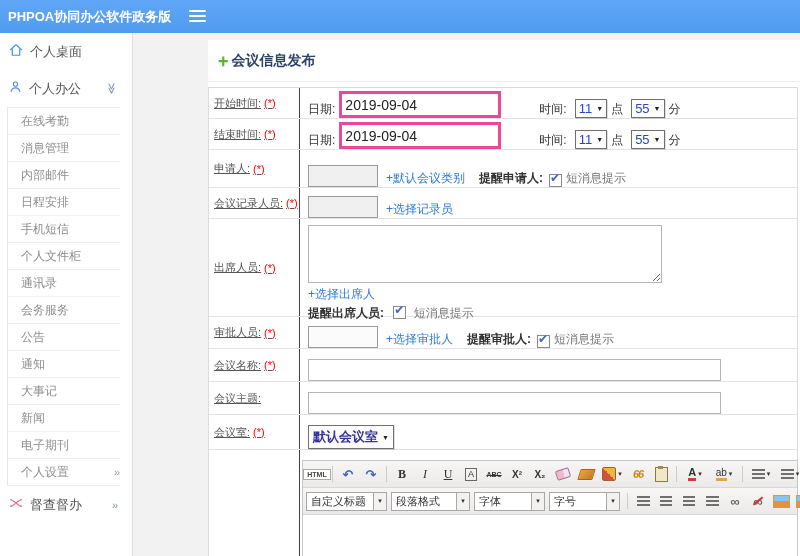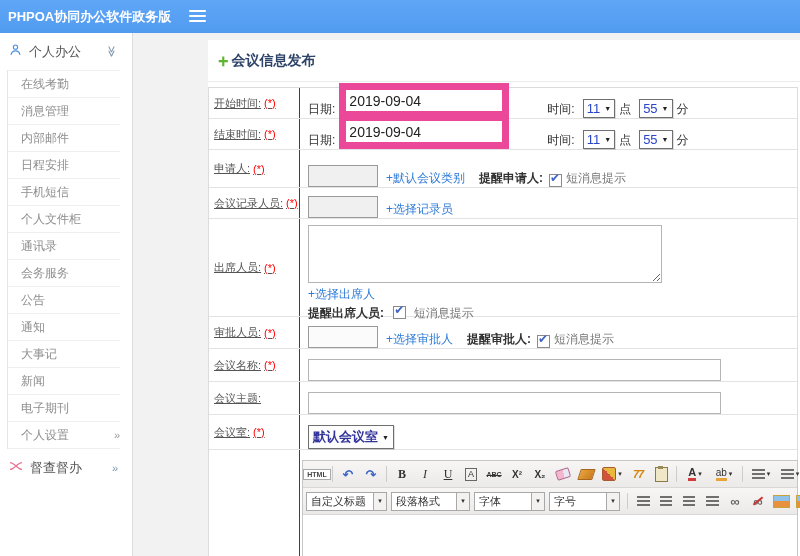--- a/index.html
+++ b/index.html
@@ -27,21 +27,21 @@
   .plus-ic{color:#5cb531;font-size:18px;font-weight:900;margin-right:3px;line-height:18px;text-shadow:0 1px 0 #cfe9bd;}
   .page-title{font-size:14px;font-weight:bold;color:#2e4368;}
   
   .ftable{position:absolute;left:0;top:47px;width:588px;border:1px solid #dcdcdc;border-bottom:none;background:#fff;}
   .frow{display:flex;border-bottom:1px solid #e3e3e3;}
   .flabel{width:85px;flex-shrink:0;border-right:1px solid #404040;display:flex;align-items:center;
           padding-left:5px;font-size:11px;color:#555;text-decoration:underline;}
   .req{color:#f00;margin-left:3px;font-size:11px;}
   .ffield{flex:1;display:flex;align-items:flex-end;padding-left:8px;font-size:12px;color:#333;}
   .ffield.block{display:block;padding-top:6px;}
-  .inp{border:7px solid #ec4899;height:20px;font-size:13px;padding:0 3px;font-family:inherit;color:#222;}
+  .inp{border:3px solid #ec4899;height:20px;font-size:13px;padding:0 3px;font-family:inherit;color:#222;}
   .inp-date{width:150px;font-size:14px;height:21px;}
   .inp-small{width:62px;background:#f0f0f0;border:1px solid #9a9a9a;}
   .inp-wide{width:405px;height:20px;border:1px solid #b5b5b5;}
   .tarea{width:348px;height:52px;border:1px solid #b5b5b5;font-family:inherit;resize:both;}
   .lbl{font-size:12px;color:#333;margin-right:4px;}
   .lbl-b{font-size:12px;color:#333;font-weight:bold;margin:0 6px 0 14px;}
   .lnk{color:#2e7bd6;font-size:12px;margin-left:8px;cursor:pointer;text-decoration:none;}
   .gray{color:#777;font-size:12px;margin-left:4px;}
   .cb{display:inline-block;width:11px;height:11px;border:1px solid #8a8a8a;background:#fff;position:relative;
       vertical-align:-2px;cursor:pointer;}
@@ -99,20 +99,28 @@
   <span class="hamburger">
       <i></i>
       <i></i>
       <i></i>
     </span>
 </div>
 
 <div class="sidebar">
   <div class="side-top">
     <span>
+      <svg width="14" height="14" viewBox="0 0 16 16">
+          <path d="M1.5 8 L8 1.8 L14.5 8 M3.8 7 V14 H12.2 V7" fill="none" stroke="#4a90e2" stroke-width="1.4"></path>
+        </svg>
+    </span>
+    <span>个人桌面</span>
+  </div>
+  <div class="side-top">
+    <span>
       <svg width="13" height="14" viewBox="0 0 16 16">
           <circle cx="8" cy="4.5" r="2.6" fill="none" stroke="#4a90e2" stroke-width="1.4"></circle>
           <path d="M2.5 14 C3 10.5 5.3 9 8 9 C10.7 9 13 10.5 13.5 14" fill="none" stroke="#4a90e2" stroke-width="1.4"></path>
         </svg>
     </span>
     <span>个人办公</span>
     <span class="chev chev-down">≫</span>
   </div>
   <div class="submenu">
     <div class="sub-item">
@@ -339,21 +347,21 @@
             <span class="tbb">
                 <span class="ic-eraser"></span>
               </span>
             <span class="tbb">
                 <span class="ic-brush"></span>
               </span>
             <span class="tbb" style="min-width:26px;">
                 <span class="ic-palette"></span>
                 <span style="font-size:7px;margin-left:2px;">▾</span>
               </span>
-            <span class="tbb t-quote">77</span>
+            <span class="tbb t-quote">66</span>
             <span class="tbb">
                 <span class="ic-paste"></span>
               </span>
             <span class="sep"></span>
             <span class="tbb" style="min-width:26px;">
                 <span class="t-fontA">A</span>
                 <span style="font-size:7px;margin-left:2px;">▾</span>
               </span>
             <span class="tbb" style="min-width:26px;">
                 <span class="t-hl">ab</span>

